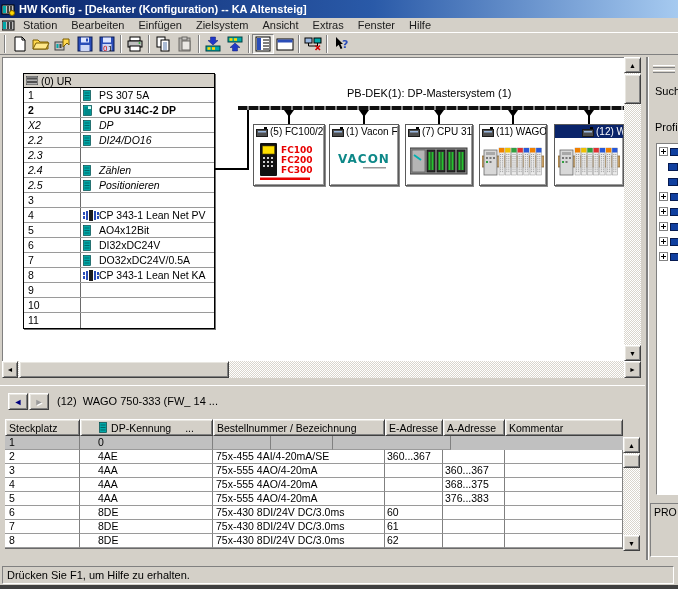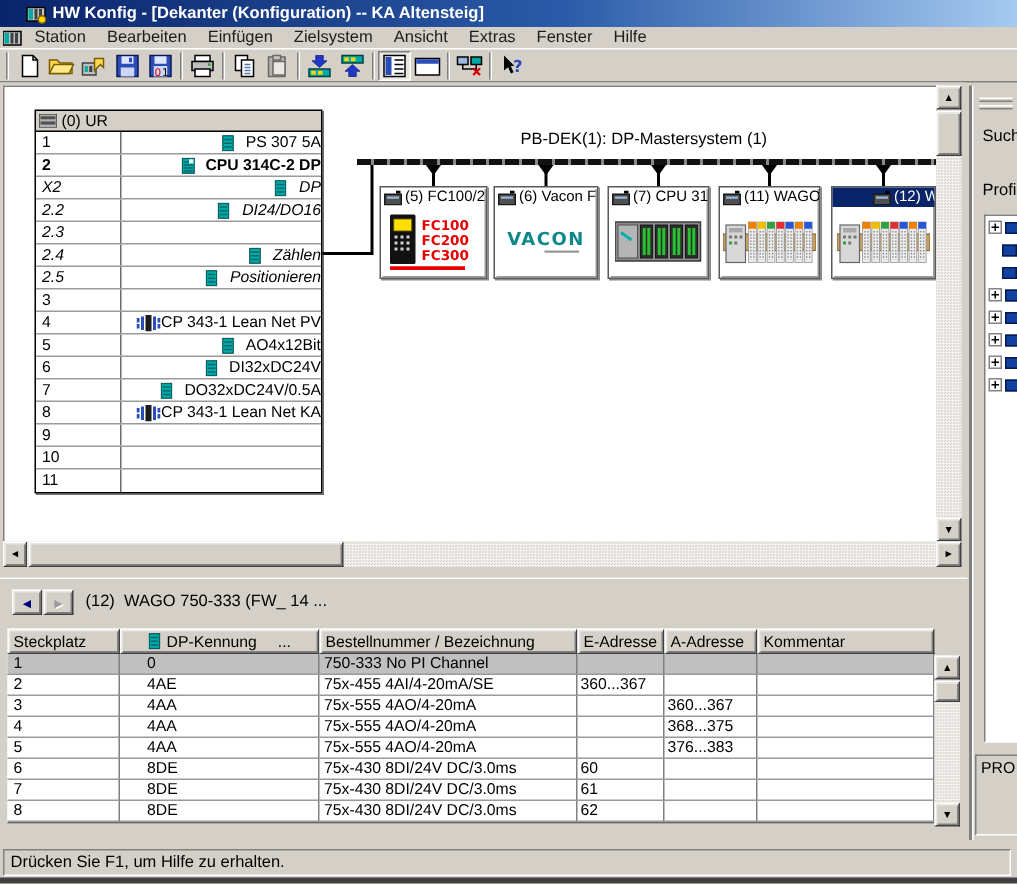--- a/index.html
+++ b/index.html
@@ -5,21 +5,21 @@
   html,body{margin:0;padding:0;background:#808080;}
   *{box-sizing:border-box;}
   .app{position:relative;width:678px;height:589px;background:#d4d0c8;overflow:hidden;
        font-family:"Liberation Sans","DejaVu Sans",sans-serif;font-size:11px;color:#000;
        -webkit-font-smoothing:none;}
   .abs{position:absolute;}
 
   
   .titlebar{position:absolute;left:0;top:0;width:678px;height:18px;
     background:linear-gradient(90deg,#0a246a 0%,#2a5aa8 55%,#a6caf0 100%);
-    display:flex;align-items:center;padding-left:17px;gap:4px;}
+    display:flex;align-items:center;padding-left:1px;gap:4px;}
   .titlebar .ttext{color:#fff;font-weight:bold;font-size:11px;white-space:nowrap;}
 
   
   .menubar{position:absolute;left:0;top:18px;width:678px;height:15px;display:flex;align-items:center;
     border-bottom:1px solid #fff;}
   .mdi-icon{width:16px;height:14px;display:inline-flex;align-items:center;justify-content:center;}
   .menu-item{padding:0 7px;height:15px;line-height:15px;color:#1c1c1c;white-space:nowrap;}
 
   
   .toolbar{position:absolute;left:0;top:33px;width:678px;height:22px;display:flex;align-items:center;
@@ -35,21 +35,21 @@
     border:1px solid #808080;border-right:none;border-bottom:none;}
 
   
   .rack{position:absolute;left:20px;top:15px;width:192px;border:1px solid #000;background:#fff;
     box-shadow:1px 1px 0 #707070;}
   .rack-header{height:14px;background:#d4d0c8;border-bottom:1px solid #000;display:flex;align-items:center;
     gap:3px;padding-left:2px;font-size:10.5px;}
   .rack-row{height:15px;display:flex;border-bottom:1px solid #9a9a9a;}
   .rack-row:last-child{border-bottom:none;}
   .rack-slot{width:57px;border-right:1px solid #6a6a6a;padding-left:4px;line-height:14px;font-size:10.5px;}
-  .rack-mod{flex:1;display:flex;align-items:center;overflow:hidden;justify-content:flex-end;}
+  .rack-mod{flex:1;display:flex;align-items:center;overflow:hidden;}
   .mod-icon{width:18px;display:inline-flex;justify-content:flex-start;padding-left:2px;flex:0 0 auto;}
   .mod-label{font-size:10.5px;white-space:nowrap;line-height:14px;}
   .it{font-style:italic;}
   .bd{font-weight:bold;}
 
   
   .bus{position:absolute;height:4px;background:repeating-linear-gradient(90deg,#111 0 9px,#8a8a8a 9px 11px);}
   .bus-label{position:absolute;font-size:11px;white-space:nowrap;}
   .drop{position:absolute;width:2px;background:#000;}
   .tap{position:absolute;width:0;height:0;border-left:5px solid transparent;border-right:5px solid transparent;border-top:7px solid #000;}
@@ -555,21 +555,21 @@
           <div class="slave" style="left:326px;top:66px;width:70px;">
             <div class="slave-title">
               <span style="display:inline-flex">
                 <svg width="12" height="10">
                   <rect x="0" y="2" width="12" height="8" fill="#1a1a1a"></rect>
                   <rect x="1" y="3" width="10" height="6" fill="#4f4f4f"></rect>
                   <rect x="2" y="4" width="8" height="1.5" fill="#9ab8e0"></rect>
                   <rect x="8" y="0" width="3" height="2" fill="#000"></rect>
                 </svg>
               </span>
-              <span>(6) Vacon F</span>
+              <span>(1) Vacon F</span>
             </div>
             <div class="slave-img">
               <svg width="62" height="36">
                 <text x="31" y="20" text-anchor="middle" font-family="DejaVu Sans" font-size="12" font-weight="bold" fill="#0e8888" letter-spacing="1">VACON</text>
                 <rect x="30" y="24" width="23" height="1.5" fill="#999"></rect>
               </svg>
             </div>
           </div>
           <div class="tap" style="left:431px;top:52px;"></div>
           <div class="drop" style="left:435px;top:52px;height:14px;"></div>
@@ -760,21 +760,20 @@
             <span class="hlabel">A-Adresse</span>
           </div>
           <div class="dhcell" style="width:118px">
             <span class="hlabel">Kommentar</span>
           </div>
         </div>
       <div id="dtable-body">
           <div class="drow sel">
             <div class="dcell" style="width:75px;padding-left:4px">1</div>
             <div class="dcell" style="width:133px;padding-left:18px">0</div>
-            <div class="dcell" style="width:172px;padding-left:3px">750-333 No PI Channel</div>
             <div class="dcell" style="width:58px;padding-left:2px"></div>
             <div class="dcell" style="width:62px;padding-left:2px"></div>
             <div class="dcell" style="width:118px;padding-left:2px"></div>
           </div>
           <div class="drow">
             <div class="dcell" style="width:75px;padding-left:4px">2</div>
             <div class="dcell" style="width:133px;padding-left:18px">4AE</div>
             <div class="dcell" style="width:172px;padding-left:3px">75x-455 4AI/4-20mA/SE</div>
             <div class="dcell" style="width:58px;padding-left:2px">360...367</div>
             <div class="dcell" style="width:62px;padding-left:2px"></div>

